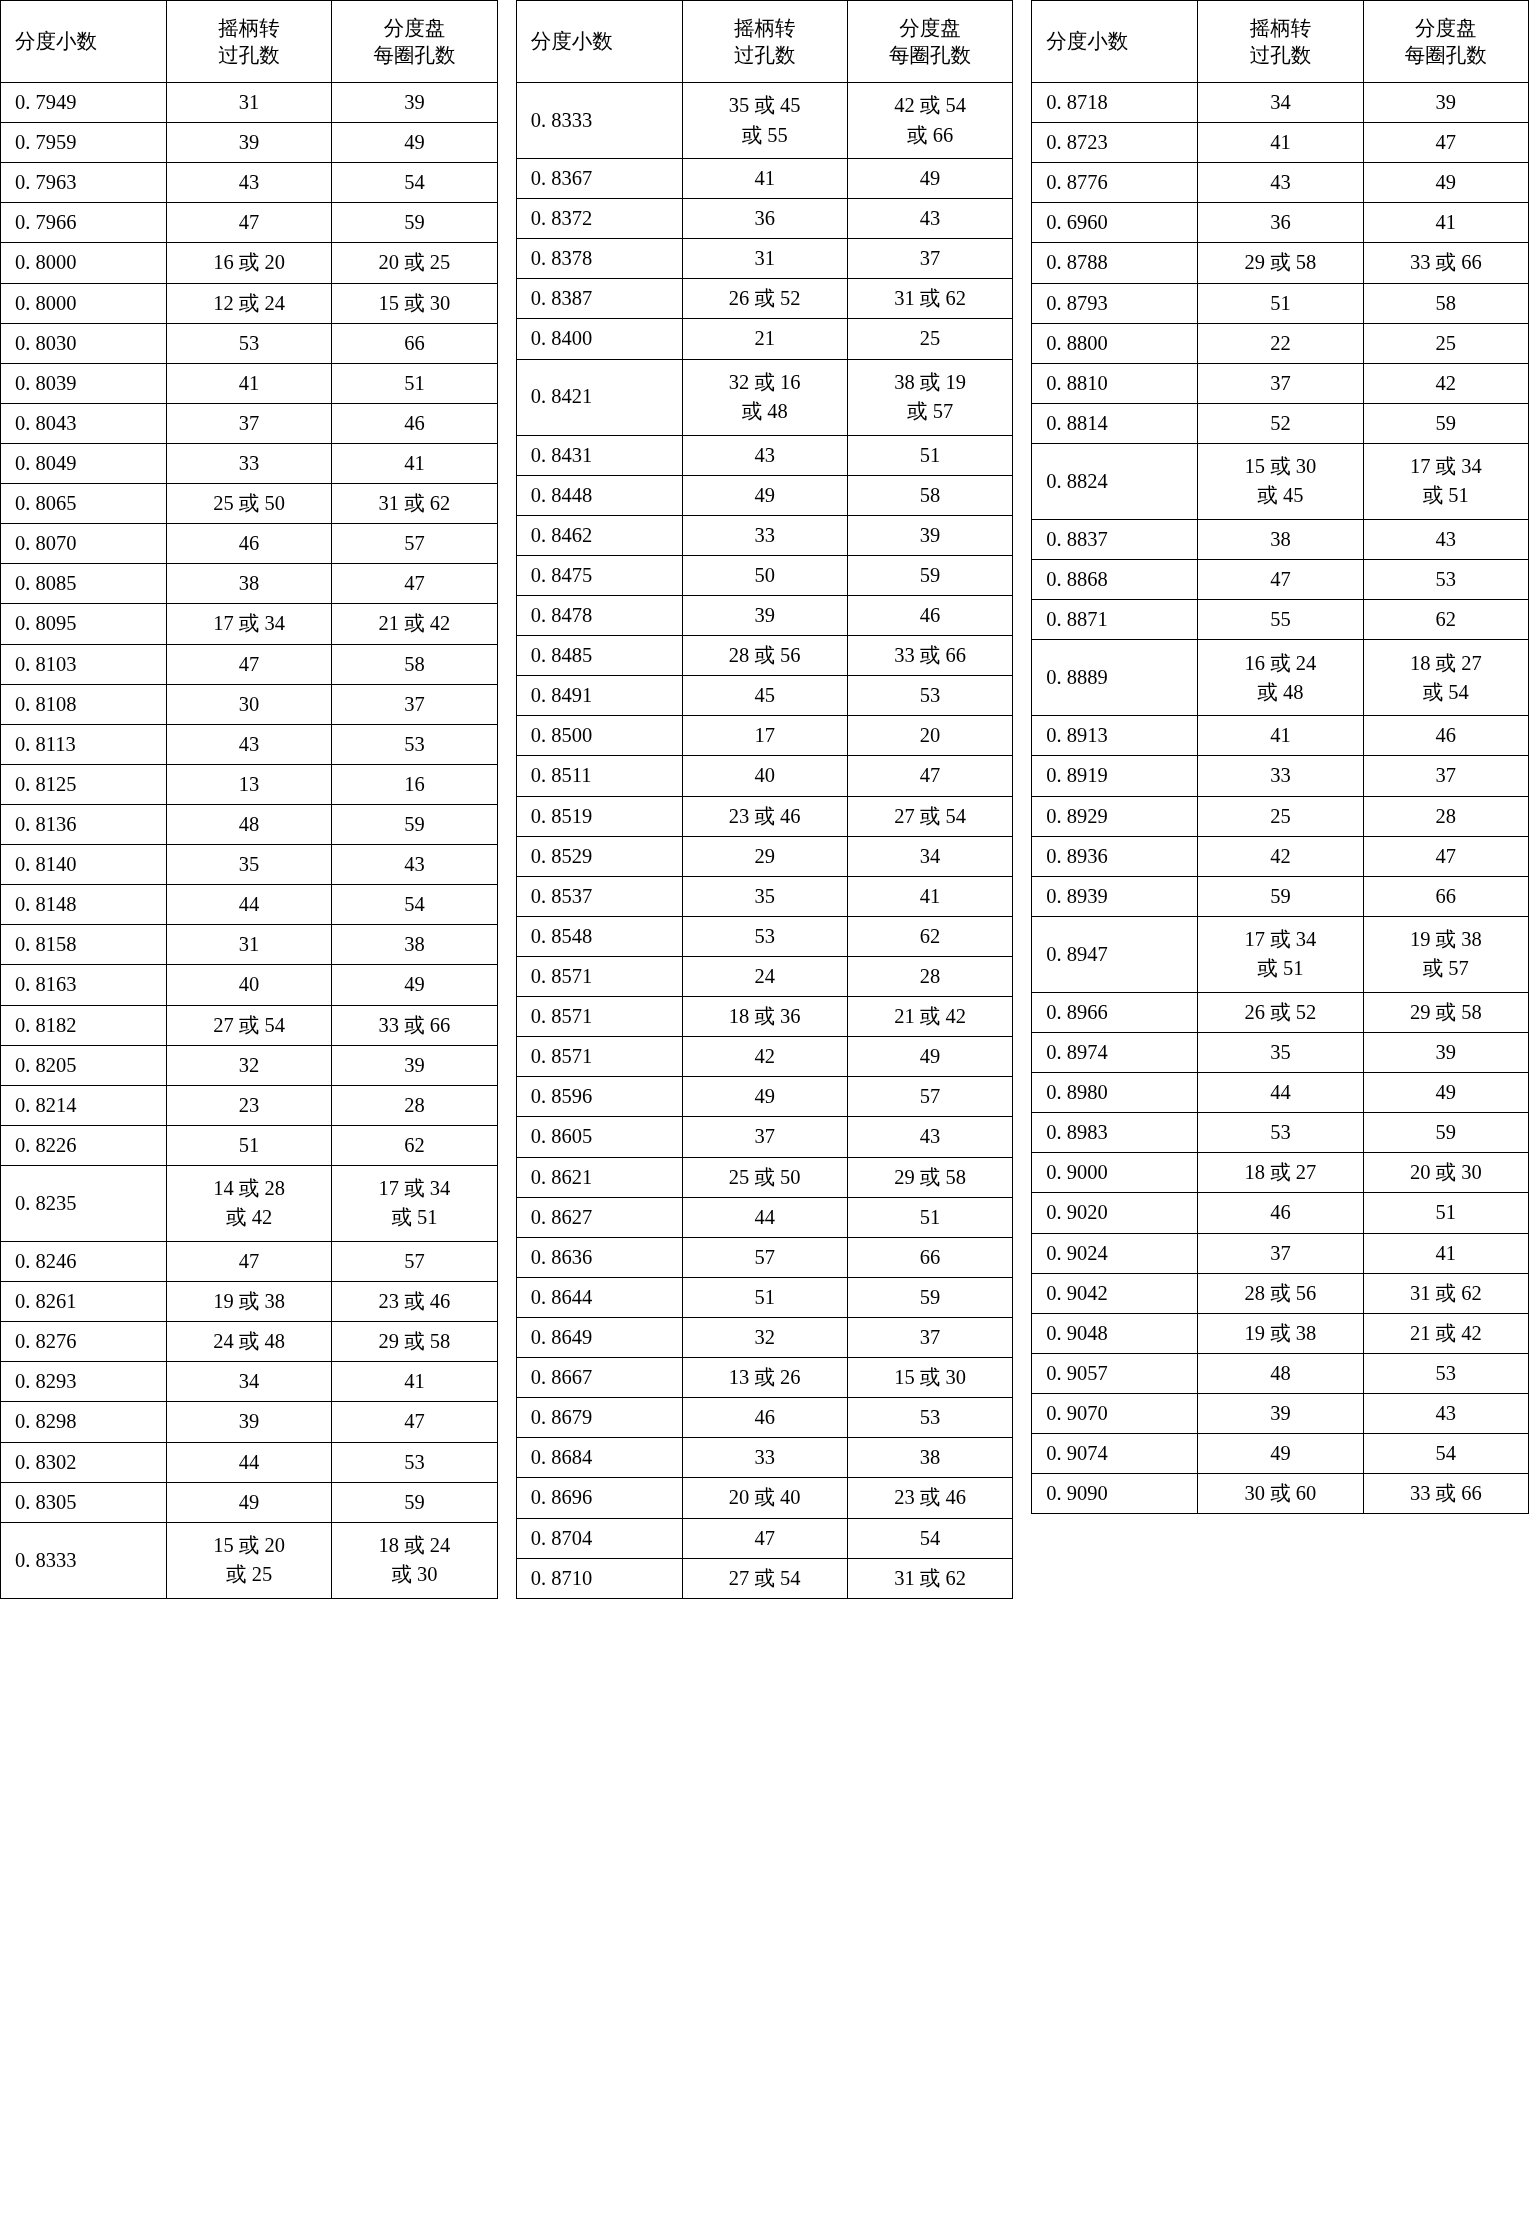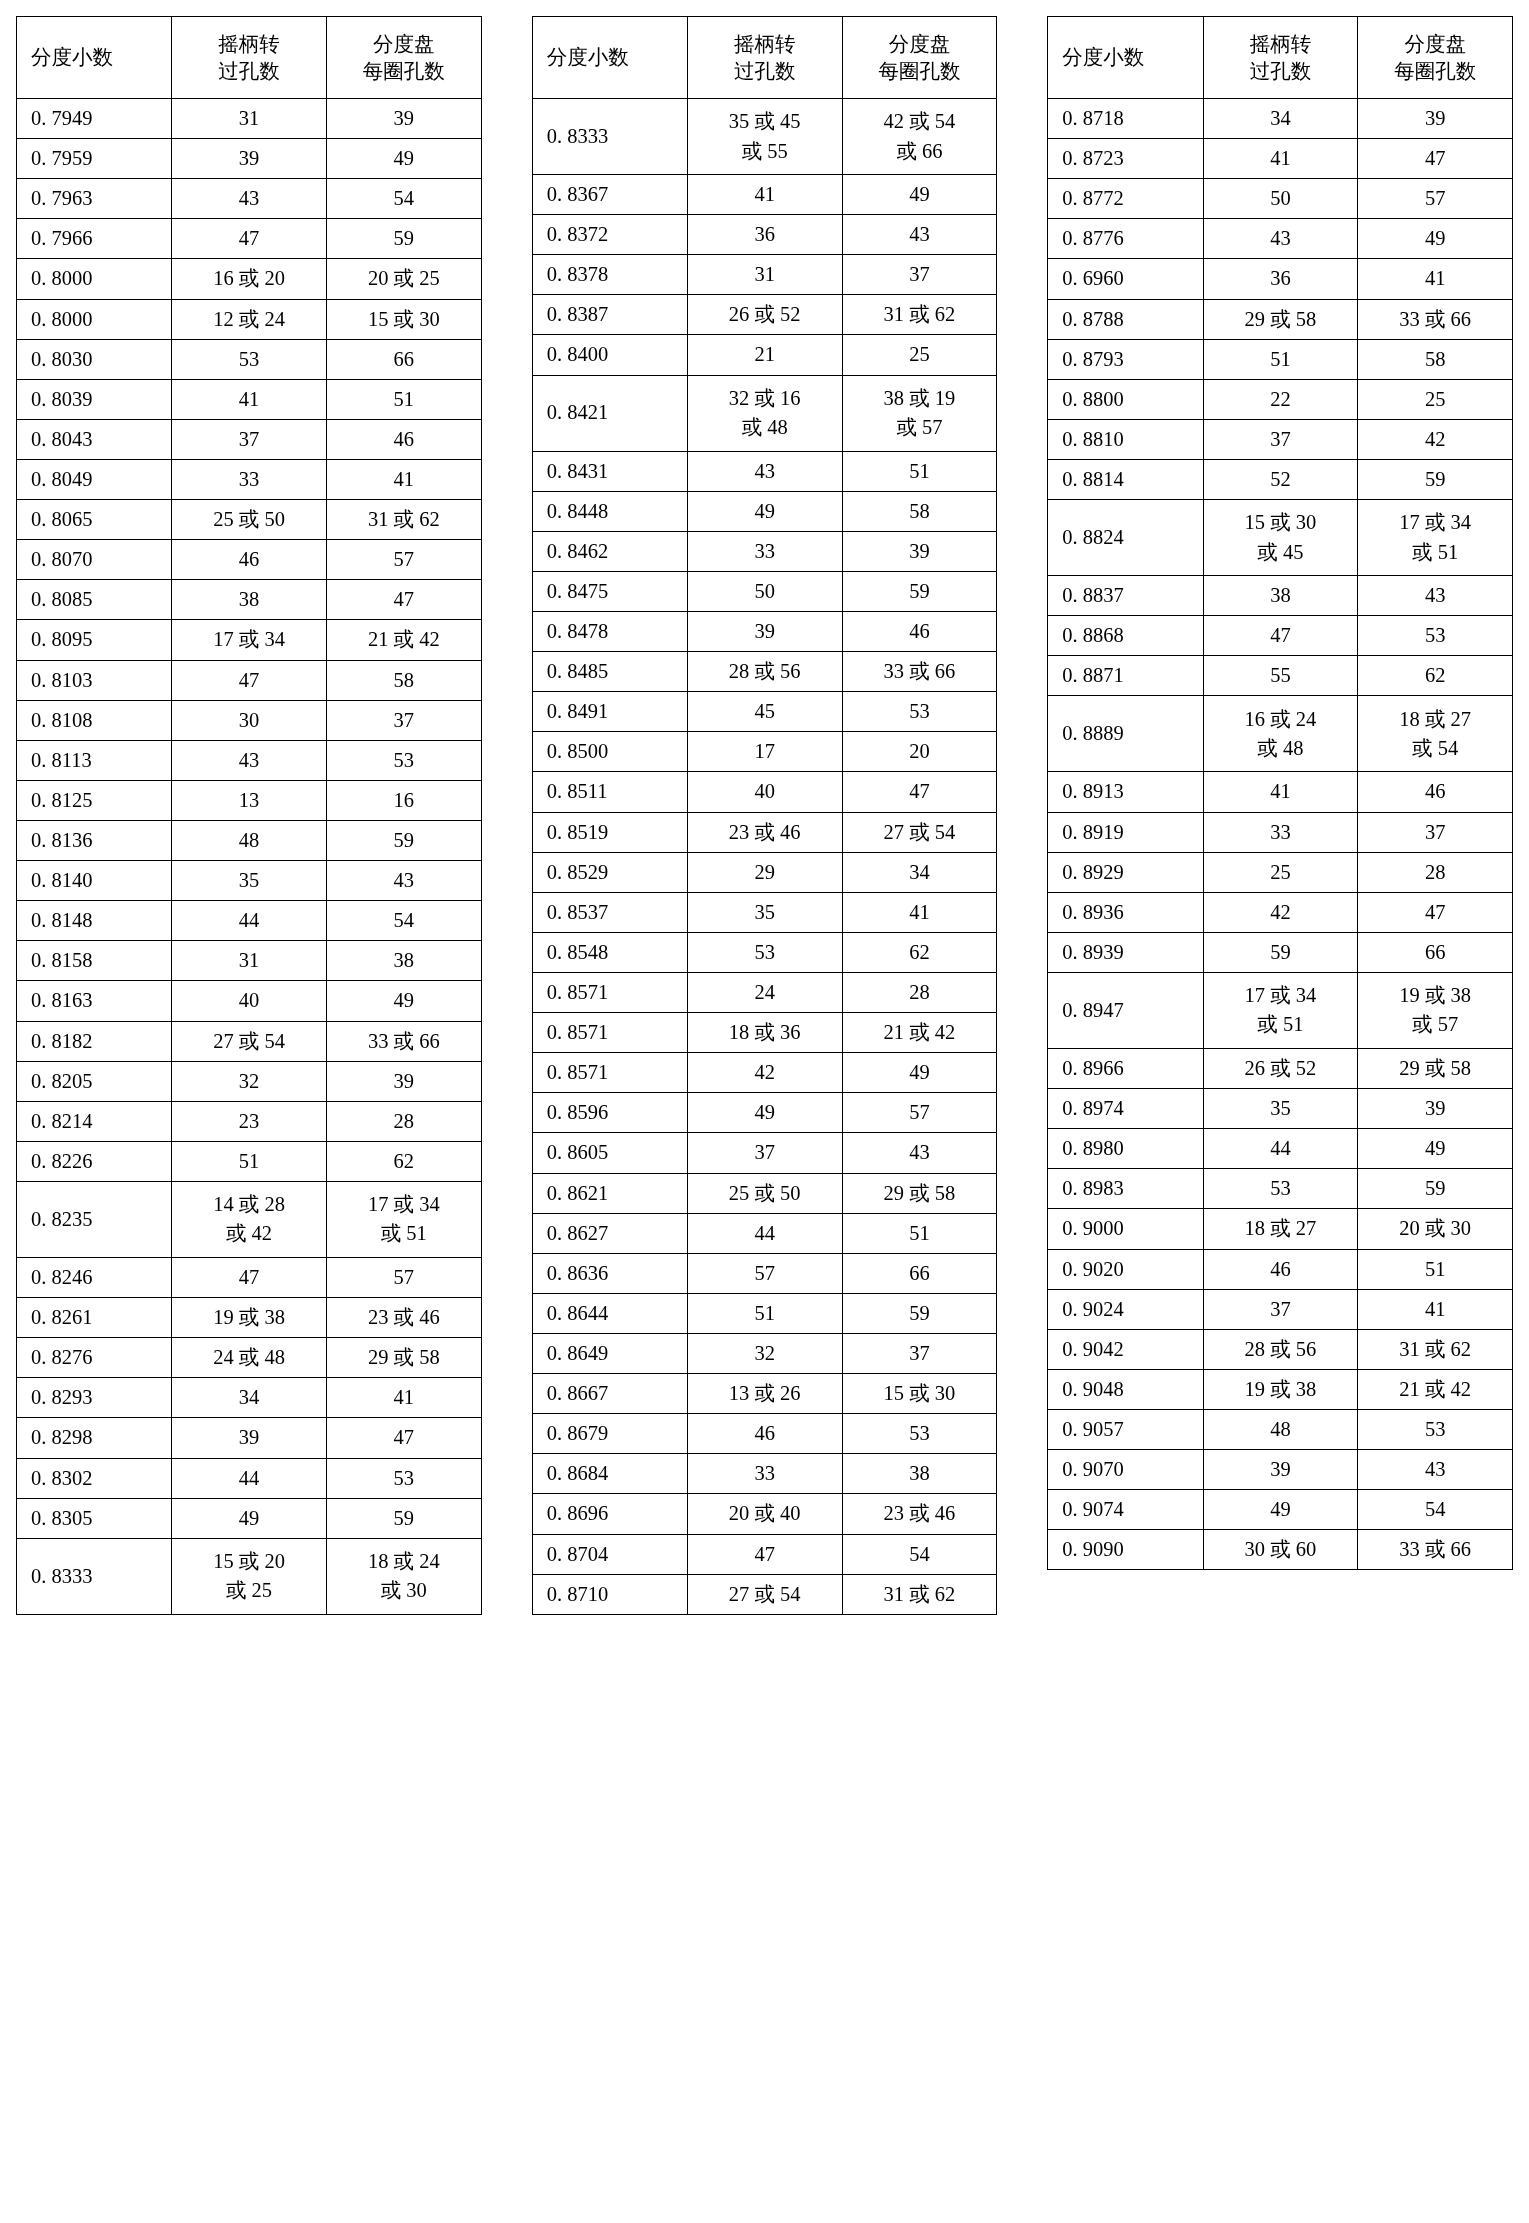--- a/index.html
+++ b/index.html
@@ -16,21 +16,21 @@
     width: 1529px;
     box-sizing: border-box;
     padding: 0;
   }
   table.grid {
     border-collapse: collapse;
     width: 1529px;
     table-layout: fixed;
   }
   table.grid > tbody > tr > td.blockcell {
-    padding: 16px;
+    padding: 0;
     vertical-align: top;
     border: none;
   }
   table.sub {
     border-collapse: collapse;
     width: 100%;
     table-layout: fixed;
   }
   table.sub td, table.sub th {
     border: 1.3px solid #000000;
@@ -521,25 +521,20 @@
                   <td class="c0">0. 8718</td>
                   <td class="two-line">34</td>
                   <td class="two-line">39</td>
                 </tr>
               <tr>
                   <td class="c0">0. 8723</td>
                   <td class="two-line">41</td>
                   <td class="two-line">47</td>
                 </tr>
               <tr>
-                  <td class="c0">0. 8772</td>
-                  <td class="two-line">50</td>
-                  <td class="two-line">57</td>
-                </tr>
-              <tr>
                   <td class="c0">0. 8776</td>
                   <td class="two-line">43</td>
                   <td class="two-line">49</td>
                 </tr>
               <tr>
                   <td class="c0">0. 6960</td>
                   <td class="two-line">36</td>
                   <td class="two-line">41</td>
                 </tr>
               <tr>

